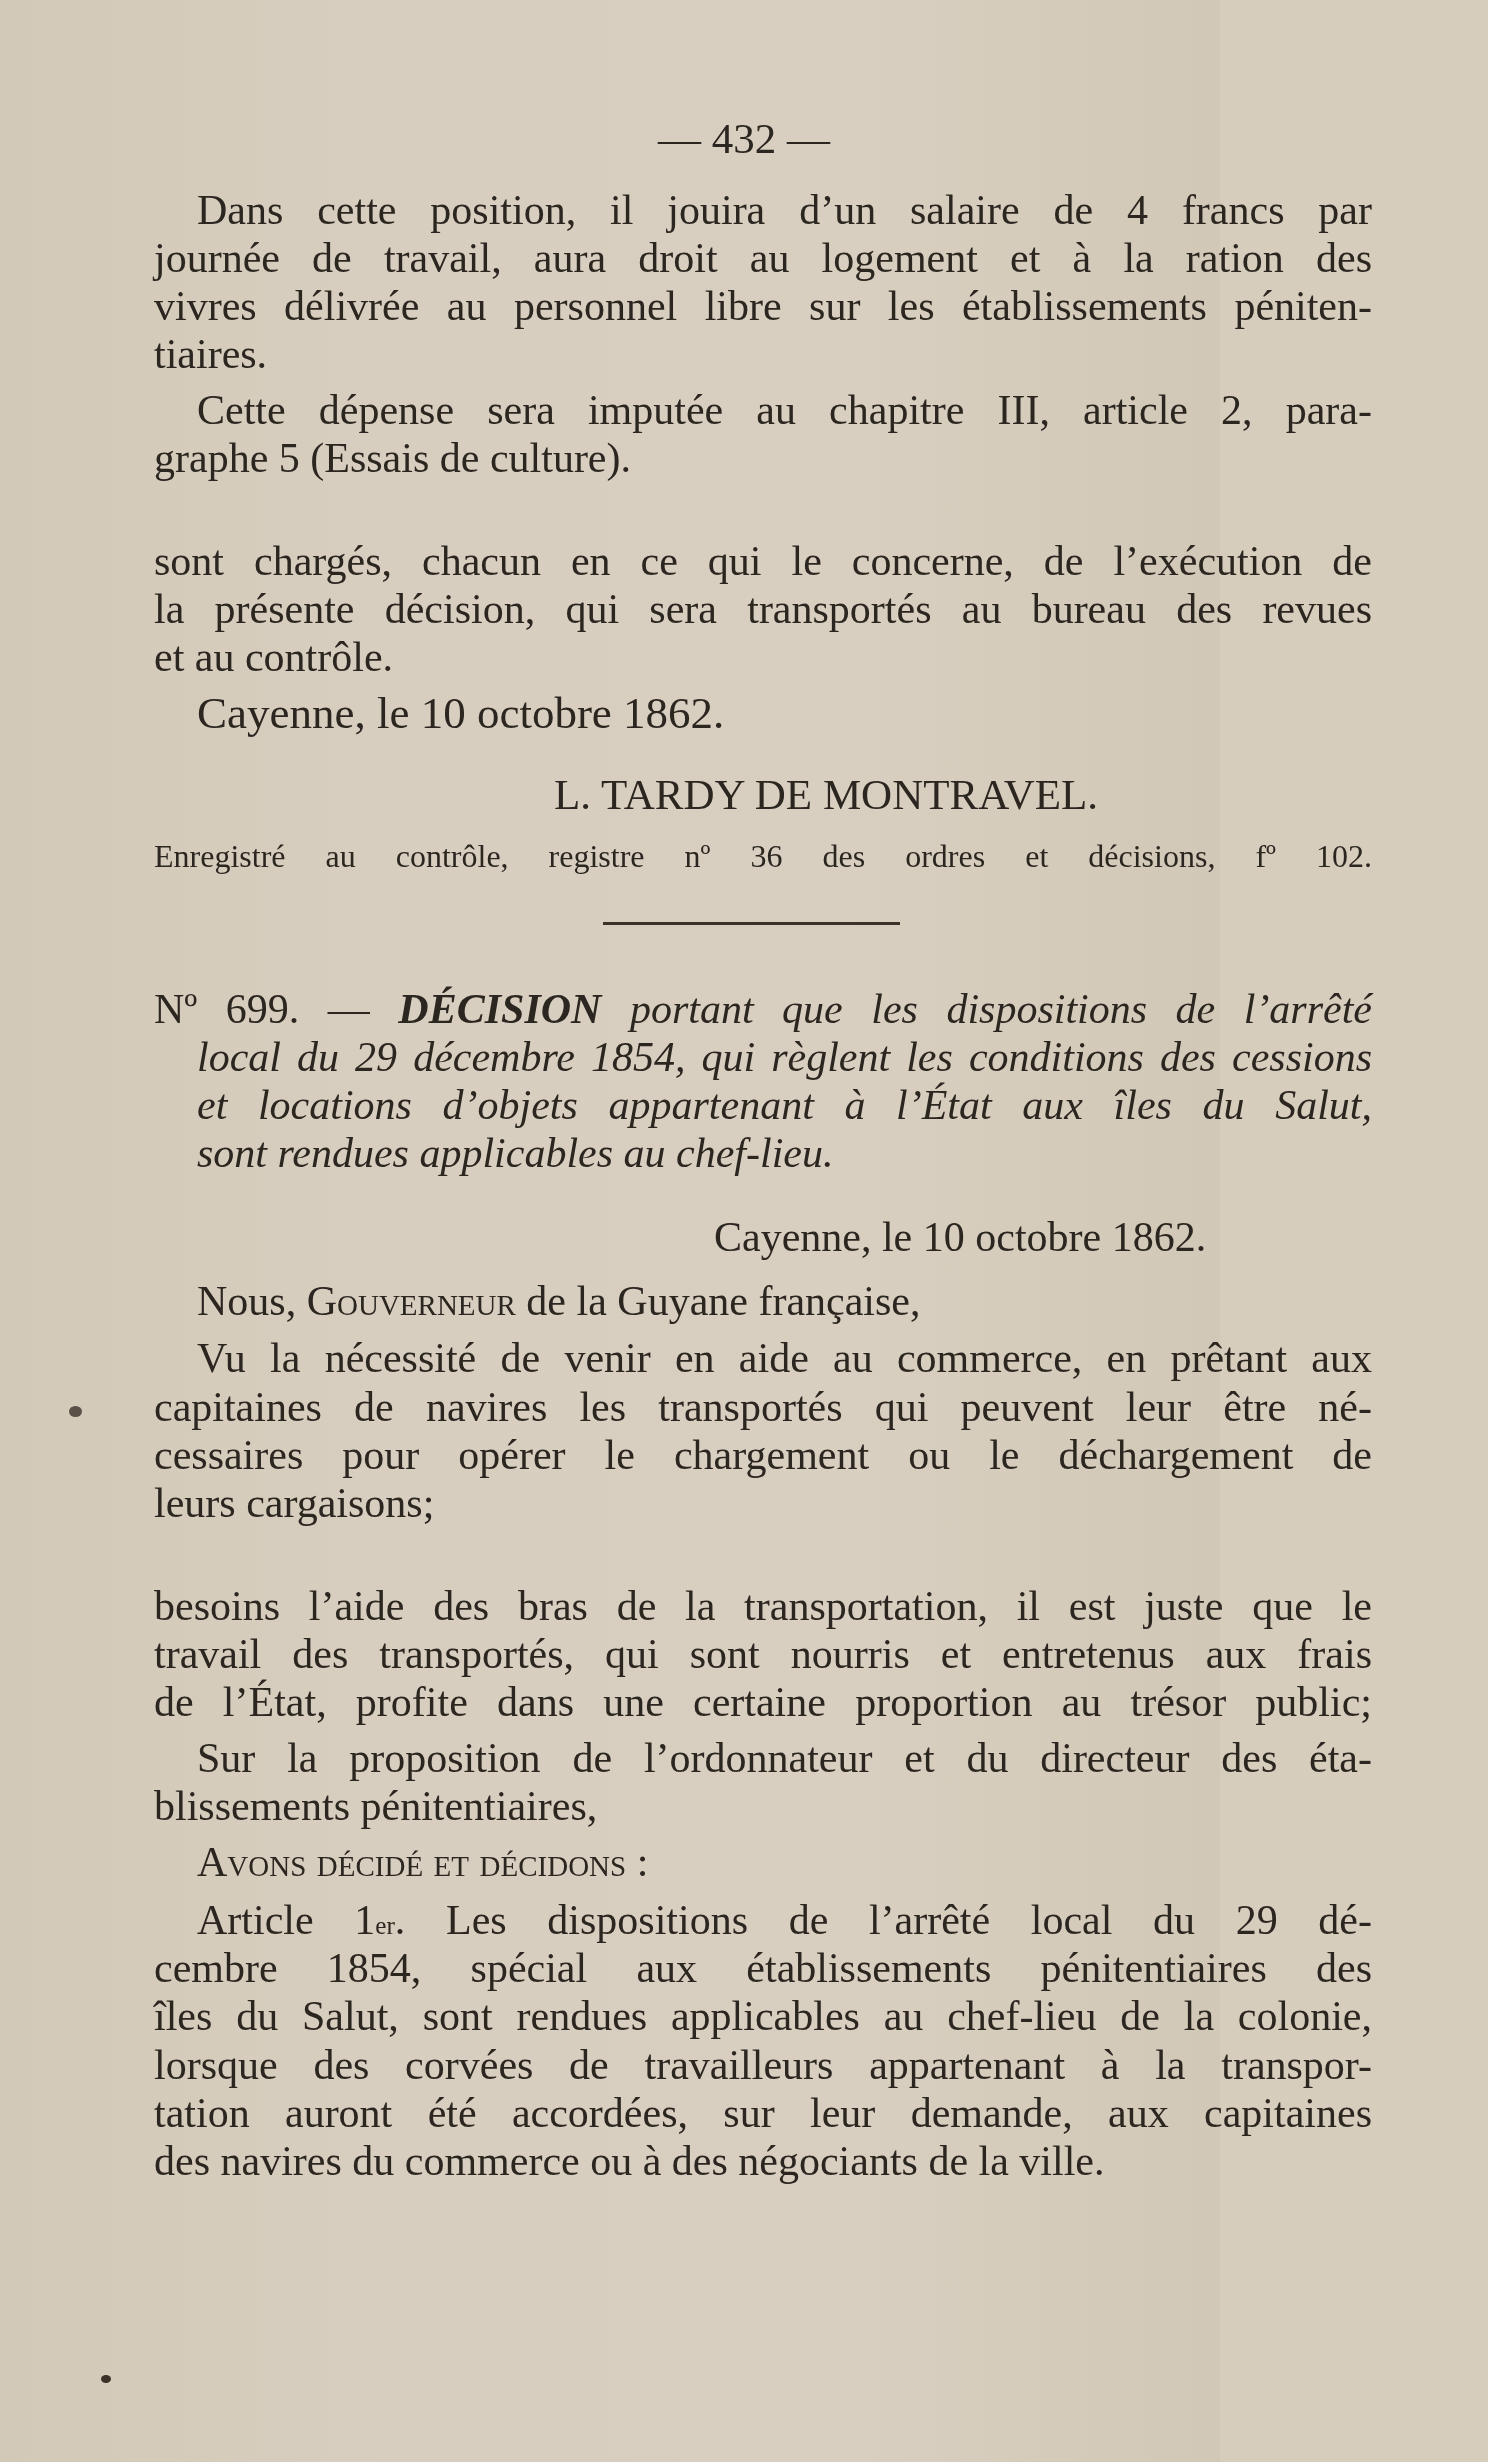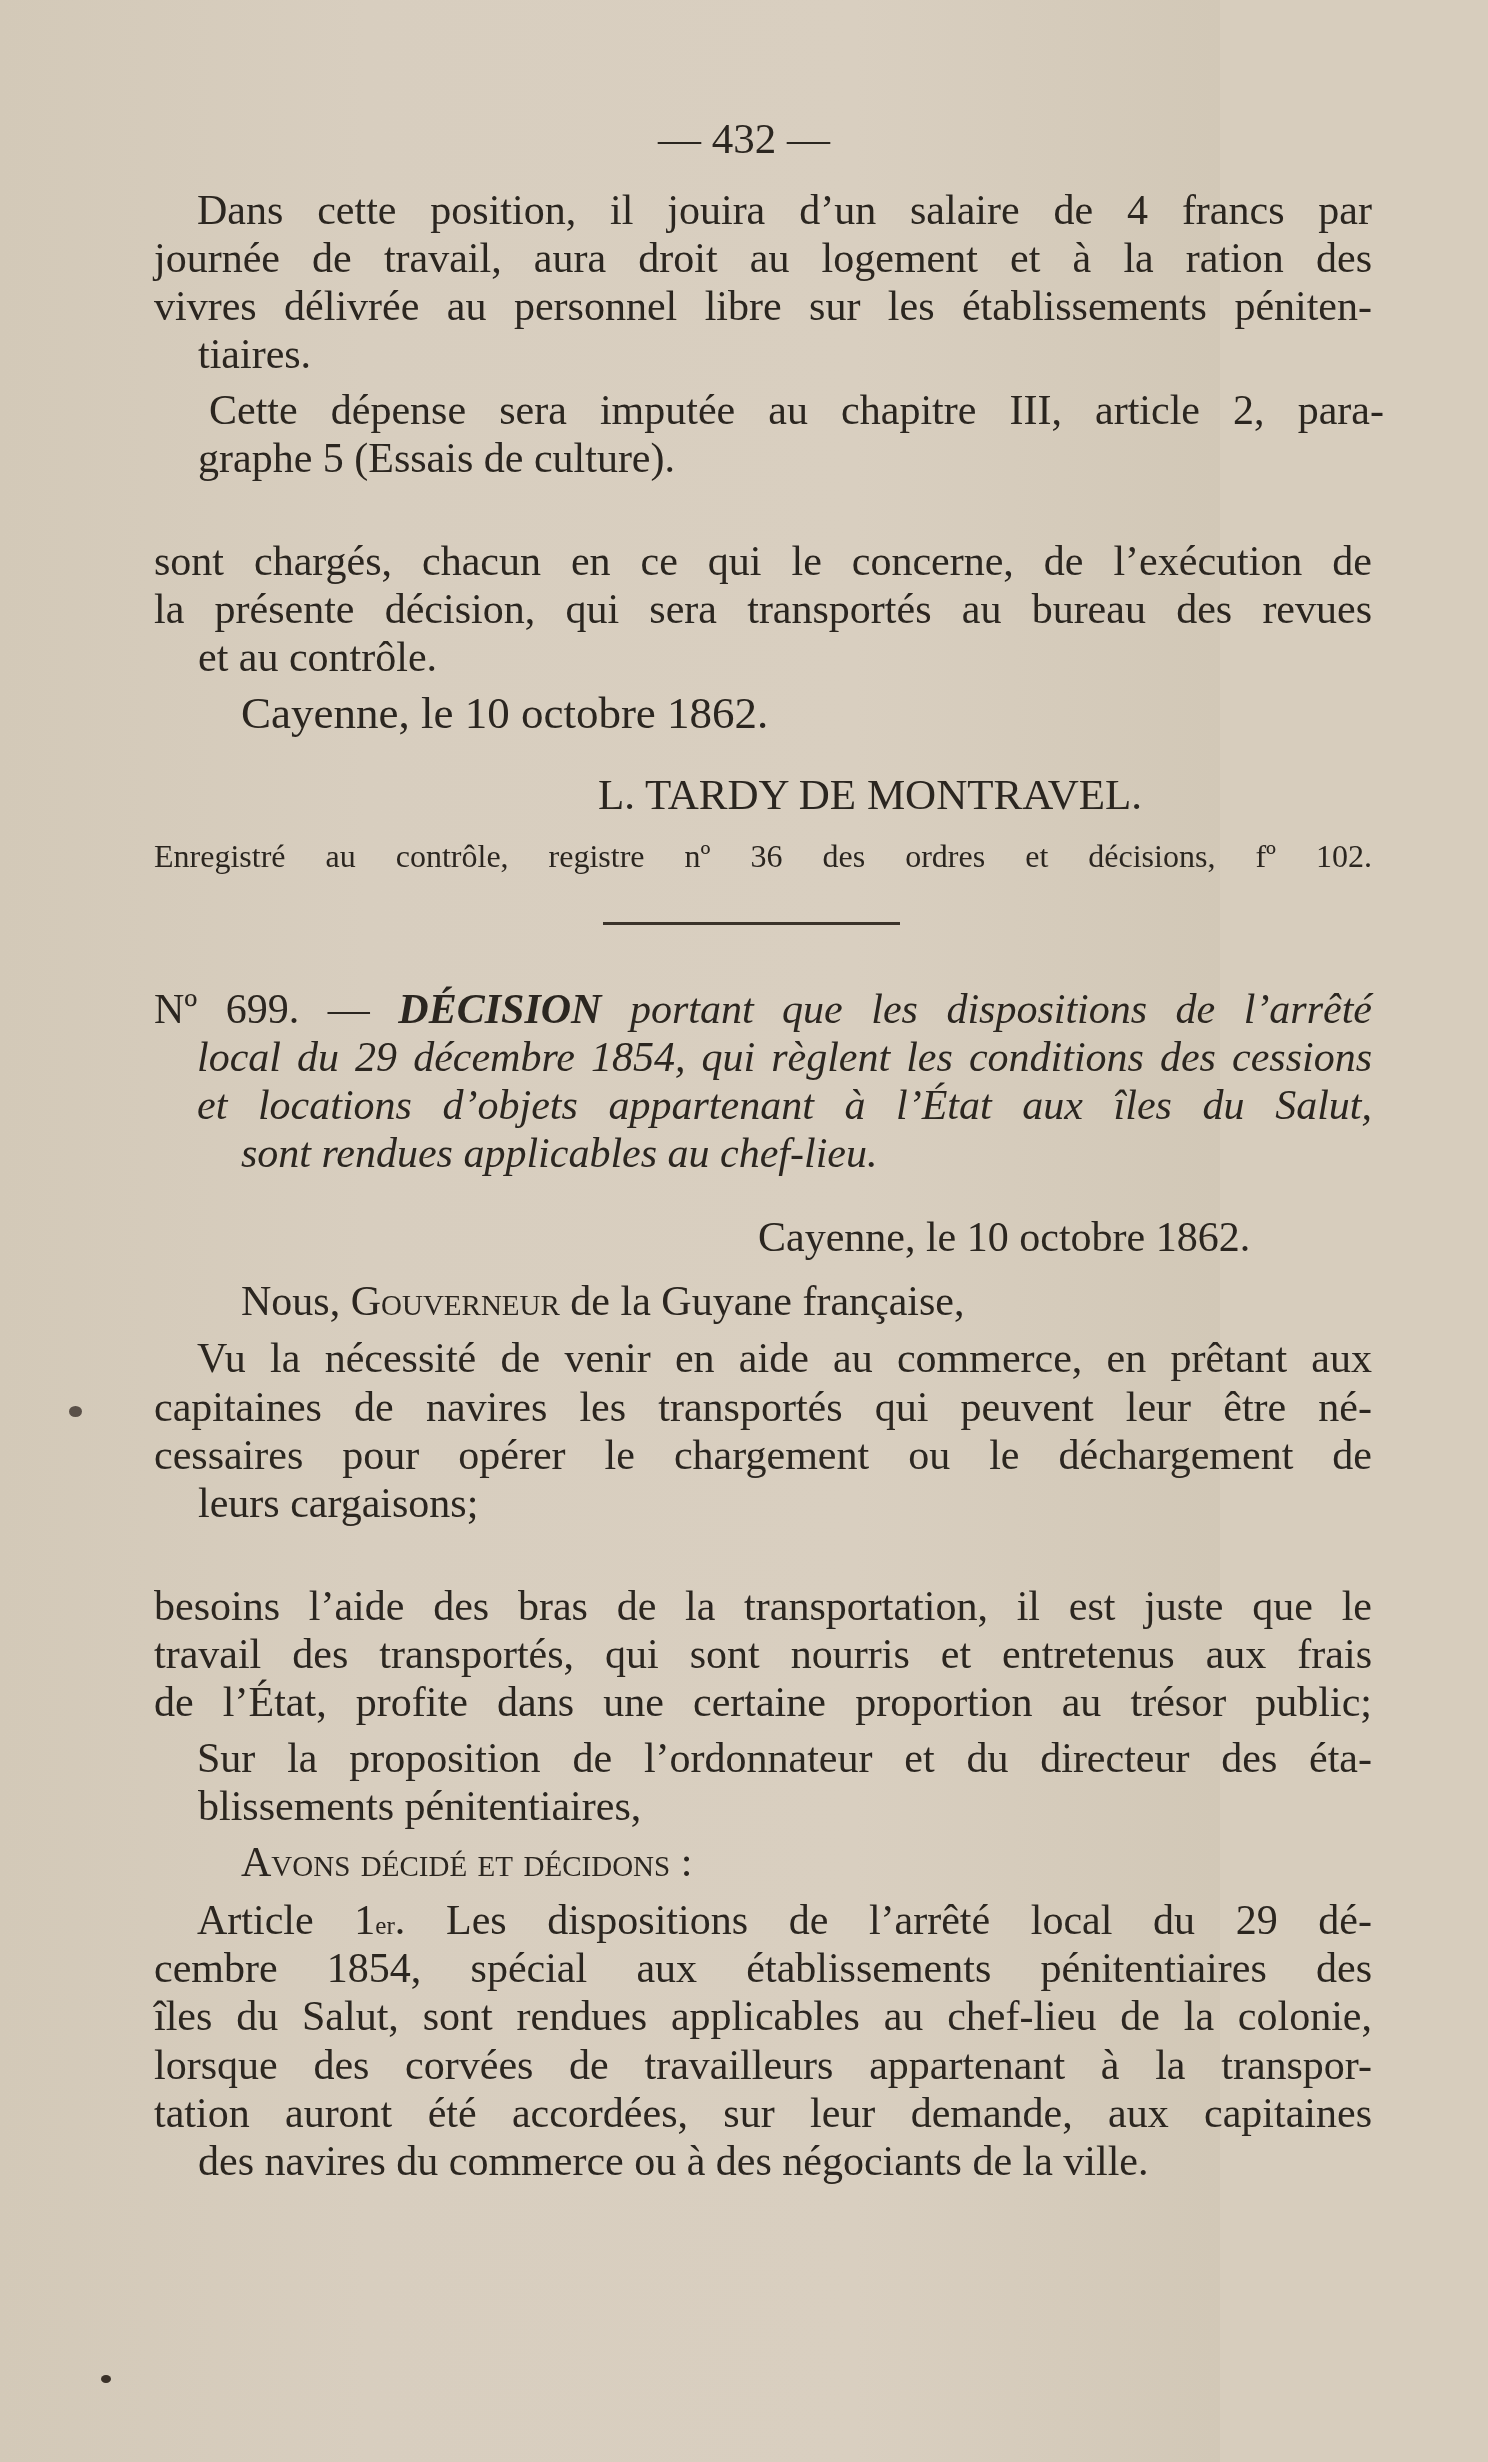--- a/index.html
+++ b/index.html
@@ -17,21 +17,21 @@
     .ln {
       position: absolute;
       left: 154px; width: 1218px;
       font-size: 42px; line-height: 50px; height: 50px;
       white-space: nowrap;
       text-align: justify; text-align-last: justify;
       transform-origin: left top;
       letter-spacing: 0px;
     }
     .ind { left: 197px; width: 1175px; }
-    .last { text-align-last: left; margin-left: 44px; }
+    .last { text-align-last: left; }
     .center { text-align: center; text-align-last: center; left: 0; width: 1488px; }
     .it { font-style: italic; }
     .b { font-weight: bold; }
     .sc { font-variant: small-caps; }
     .sep {
       position: absolute; left: 603px; top: 922px; width: 297px; height: 3.2px;
       background: #3b332a;
     }
     .dot {
       position: absolute; width: 9.6px; height: 8px; border-radius: 50%;
@@ -44,21 +44,21 @@
 
 <div class="page">
 
   <div class="ln center" style="top:114px; font-size:43px;">— 432 —</div>
 
   <div class="ln ind" style="top:185px;">Dans cette position, il jouira d’un salaire de 4 francs par</div>
   <div class="ln" style="top:233px;">journée de travail, aura droit au logement et à la ration des</div>
   <div class="ln" style="top:281px;">vivres délivrée au personnel libre sur les établissements péniten-</div>
   <div class="ln last" style="top:329px;">tiaires.</div>
 
-  <div class="ln ind" style="top:385px;margin-left:12px;">Cette dépense sera imputée au chapitre III, article 2, para-</div>
+  <div class="ln ind" style="top:385px;">Cette dépense sera imputée au chapitre III, article 2, para-</div>
   <div class="ln last" style="top:433px;">graphe 5 (Essais de culture).</div>
 
   <div class="ln" style="top:536px;">sont chargés, chacun en ce qui le concerne, de l’exécution de</div>
   <div class="ln" style="top:584px;">la présente décision, qui sera transportés au bureau des revues</div>
   <div class="ln last" style="top:632px;">et au contrôle.</div>
 
   <div class="ln ind last" style="top:688px; font-size:45px;">Cayenne, le 10 octobre 1862.</div>
 
   <div class="ln last" style="top:770px; left:554px; width:722px; font-size:43px;">L. TARDY DE MONTRAVEL.</div>
 

